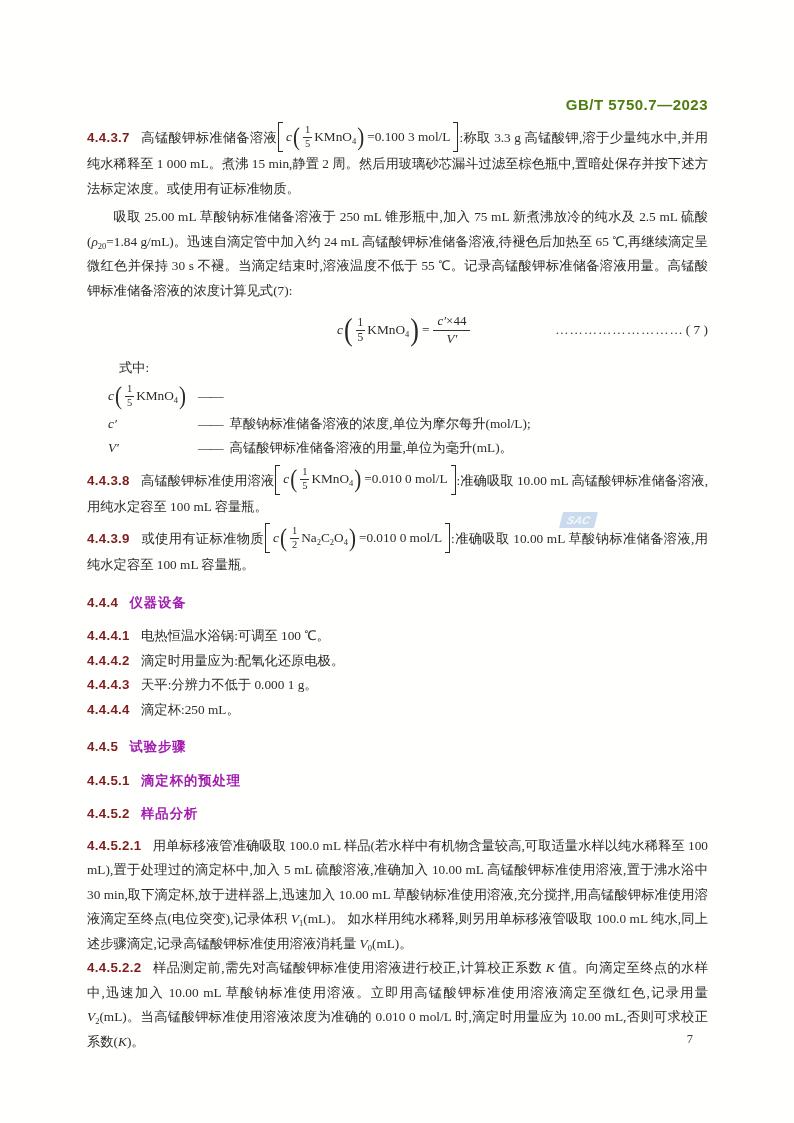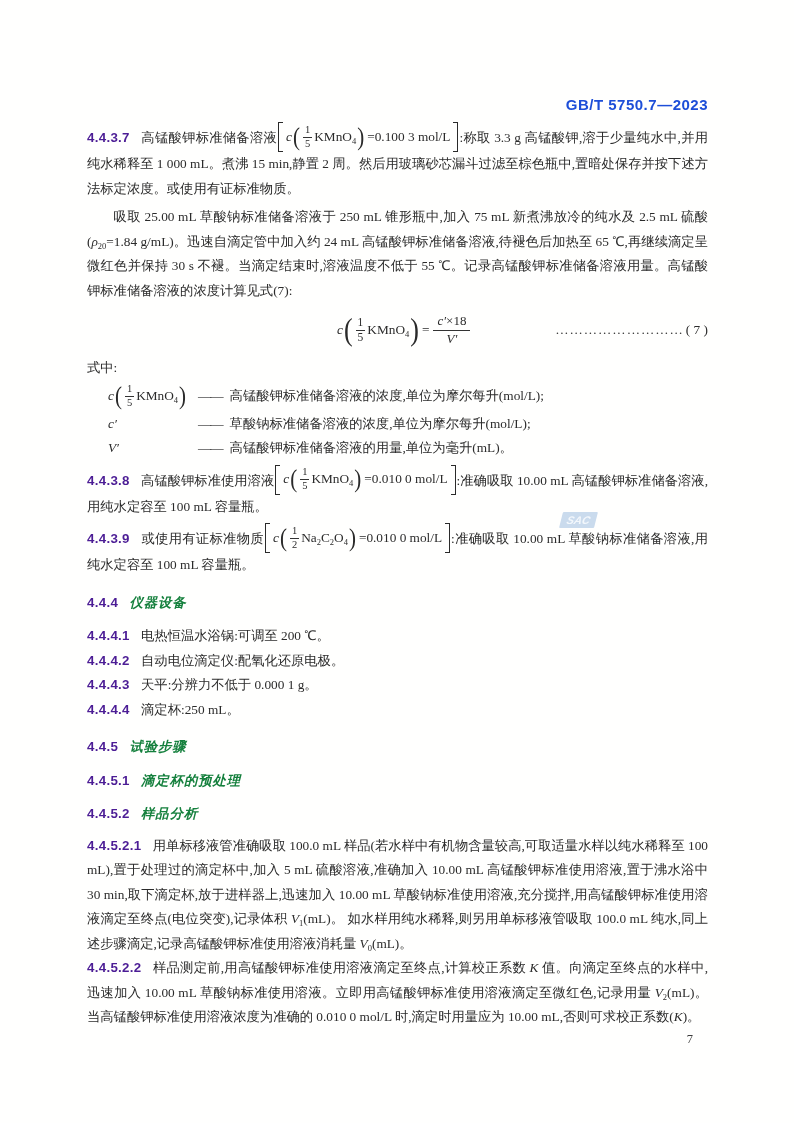--- a/index.html
+++ b/index.html
@@ -10,26 +10,26 @@
     margin: 0 auto;
     background: #fffffe;
     font-family: "Liberation Serif", serif;
     color: #2b2b2b;
     font-size: 13.3px;
     line-height: 24.5px;
     overflow: hidden;
   }
   .content { position: relative; z-index: 1; padding: 96px 86px 0 87px; }
   .doc-header { text-align: right; font-family: "Liberation Sans", sans-serif;
-    font-weight: 700; font-size: 15px; letter-spacing: .5px; color:#1d4ed8; line-height:17px; }
+    font-weight: 700; font-size: 15px; letter-spacing: .5px; color:#4d7c0f; line-height:17px; }
   p.para { text-align: justify; }
   .indent { text-indent: 2em; }
   .cnum { font-family: "Liberation Sans", sans-serif; font-weight: 700;
-    color:#4c1d95; margin-right: .85em; letter-spacing:.3px; }
-  .htitle { font-family: "Liberation Sans", sans-serif; font-weight: 700; color:#15803d; letter-spacing:1px;font-style:italic; }
+    color:#7f1d1d; margin-right: .85em; letter-spacing:.3px; }
+  .htitle { font-family: "Liberation Sans", sans-serif; font-weight: 700; color:#a21caf; letter-spacing:1px; }
   .h3 { margin: 13px 0 9px 0; }
   .h4 { margin: 9px 0 7px 0; }
   .mt1 { margin-top: 9px; }
   .mt2 { margin-top: 4px; }
   
   .frml { display: inline-flex; align-items: center; height: 30px;
     vertical-align: -10px; padding: 0 1px; white-space: nowrap; }
   .var { font-style: italic; font-family: "Liberation Serif", serif; }
   .sqb { width: 5px; align-self: stretch; }
   .sqb-l { border: 1.3px solid #2a2a2a; border-right: none; margin-right: 3px; }
@@ -47,21 +47,21 @@
   .frml-big { display: inline-flex; align-items: center; white-space: nowrap; }
   .frml-big .paren { font-size: 26px; }
   .frml-big .frac { font-size: 11.5px; }
   .frac-big { display: inline-flex; flex-direction: column; align-items: center;
     font-size: 13px; line-height: 1.25; margin-left: 4px; }
   .frac-big .fnum { border-bottom: 1px solid #333; padding: 0 4px; }
   .eqtail { margin-left: auto; display: flex; align-items: center; }
   .eqdots { letter-spacing: 1px; color:#3a3a3a; }
   .eqlabel { margin-left: 2px; }
   
-  .where-intro { margin-top: 2px; }
+  .where-intro { margin-top: 2px; margin-left: 32px; }
   .where-row { display: flex; align-items: center; padding-left: 21px; min-height: 24.5px; }
   .where-row.tall { min-height: 31px; }
   .where-term { flex: 0 0 90px; display: inline-flex; align-items: center; white-space: nowrap; }
   .where-dash { flex: 0 0 auto; letter-spacing: -1px; color:#2e2e2e; }
   .where-desc { margin-left: 7px; }
   .items p { text-align: justify; }
   .footer { position: absolute; right: 101px; bottom: 72px;
     font-size: 12.5px; color: #3c3c3c; z-index: 1; }
   .watermark { position: absolute; left: 561px; top: 512px; z-index: 0;
     background: #b9cfe8; color: #f0f6fc;
@@ -105,21 +105,21 @@
           <i class="var">c</i>
           <span class="paren">(</span>
           <span class="frac">
             <span class="fnum">1</span>
             <span class="fden">5</span>
           </span>
           <span class="chem"><span>KMnO</span><sub>4</sub></span>
           <span class="paren">)</span>
           <span class="eqtxt">=</span>
           <span class="frac-big">
-            <span class="fnum"><i class="var">c′</i><span>×18</span></span>
+            <span class="fnum"><i class="var">c′</i><span>×44</span></span>
             <span class="fden"><i class="var">V′</i></span>
           </span>
         </span>
       <span class="eqtail">
           <span class="eqdots">………………………</span>
           <span class="eqlabel">( 7 )</span>
         </span>
     </div>
 
     <p class="where-intro">式中:</p>
@@ -128,21 +128,20 @@
           <i class="var">c</i>
           <span class="paren">(</span>
           <span class="frac">
             <span class="fnum">1</span>
             <span class="fden">5</span>
           </span>
           <span class="chem"><span>KMnO</span><sub>4</sub></span>
           <span class="paren">)</span>
         </span>
       <span class="where-dash">——</span>
-      <span class="where-desc">高锰酸钾标准储备溶液的浓度,单位为摩尔每升(mol/L);</span>
     </div>
     <div class="where-row">
       <span class="where-term">
           <i class="var">c′</i>
         </span>
       <span class="where-dash">——</span>
       <span class="where-desc">草酸钠标准储备溶液的浓度,单位为摩尔每升(mol/L);</span>
     </div>
     <div class="where-row">
       <span class="where-term">
@@ -175,32 +174,32 @@
             <span class="fden">2</span>
           </span>
           <span class="chem"><span>Na</span><sub>2</sub><span>C</span><sub>2</sub><span>O</span><sub>4</sub></span>
           <span class="paren">)</span>
           <span class="eqtxt">=0.010 0 mol/L</span>
           <span class="sqb sqb-r"></span>
         </span><span>:准确吸取 10.00 mL 草酸钠标准储备溶液,用纯水定容至 100 mL 容量瓶。</span></p>
 
     <p class="h3"><span class="cnum">4.4.4</span><span class="htitle">仪器设备</span></p>
     <div class="items">
-      <p><span class="cnum">4.4.4.1</span><span>电热恒温水浴锅:可调至 200 ℃。</span></p>
-      <p><span class="cnum">4.4.4.2</span><span>自动电位滴定仪:配氧化还原电极。</span></p>
+      <p><span class="cnum">4.4.4.1</span><span>电热恒温水浴锅:可调至 100 ℃。</span></p>
+      <p><span class="cnum">4.4.4.2</span><span>滴定时用量应为:配氧化还原电极。</span></p>
       <p><span class="cnum">4.4.4.3</span><span>天平:分辨力不低于 0.000 1 g。</span></p>
       <p><span class="cnum">4.4.4.4</span><span>滴定杯:250 mL。</span></p>
     </div>
 
     <p class="h3"><span class="cnum">4.4.5</span><span class="htitle">试验步骤</span></p>
 
     <p class="h4"><span class="cnum">4.4.5.1</span><span class="htitle">滴定杯的预处理</span></p>
 
     <p class="h4"><span class="cnum">4.4.5.2</span><span class="htitle">样品分析</span></p>
 
     <p class="para"><span class="cnum">4.4.5.2.1</span><span>用单标移液管准确吸取 100.0 mL 样品(若水样中有机物含量较高,可取适量水样以纯水稀释至 100 mL),置于处理过的滴定杯中,加入 5 mL 硫酸溶液,准确加入 10.00 mL 高锰酸钾标准使用溶液,置于沸水浴中 30 min,取下滴定杯,放于进样器上,迅速加入 10.00 mL 草酸钠标准使用溶液,充分搅拌,用高锰酸钾标准使用溶液滴定至终点(电位突变),记录体积 </span><i class="var">V</i><sub class="vsub">1</sub><span>(mL)。 如水样用纯水稀释,则另用单标移液管吸取 100.0 mL 纯水,同上述步骤滴定,记录高锰酸钾标准使用溶液消耗量 </span><i class="var">V</i><sub class="vsub">0</sub><span>(mL)。</span></p>
 
-    <p class="para"><span class="cnum">4.4.5.2.2</span><span>样品测定前,用高锰酸钾标准使用溶液滴定至终点,计算校正系数 </span><i class="var">K</i><span> 值。向滴定至终点的水样中,迅速加入 10.00 mL 草酸钠标准使用溶液。立即用高锰酸钾标准使用溶液滴定至微红色,记录用量 </span><i class="var">V</i><sub class="vsub">2</sub><span>(mL)。当高锰酸钾标准使用溶液浓度为准确的 0.010 0 mol/L 时,滴定时用量应为 10.00 mL,否则可求校正系数(</span><i class="var">K</i><span>)。</span></p>
+    <p class="para"><span class="cnum">4.4.5.2.2</span><span>样品测定前,需先对高锰酸钾标准使用溶液进行校正,计算校正系数 </span><i class="var">K</i><span> 值。向滴定至终点的水样中,迅速加入 10.00 mL 草酸钠标准使用溶液。立即用高锰酸钾标准使用溶液滴定至微红色,记录用量 </span><i class="var">V</i><sub class="vsub">2</sub><span>(mL)。当高锰酸钾标准使用溶液浓度为准确的 0.010 0 mol/L 时,滴定时用量应为 10.00 mL,否则可求校正系数(</span><i class="var">K</i><span>)。</span></p>
 
   </div>
 
   <div class="footer">7</div>
 </div>
 
 </body></html>

